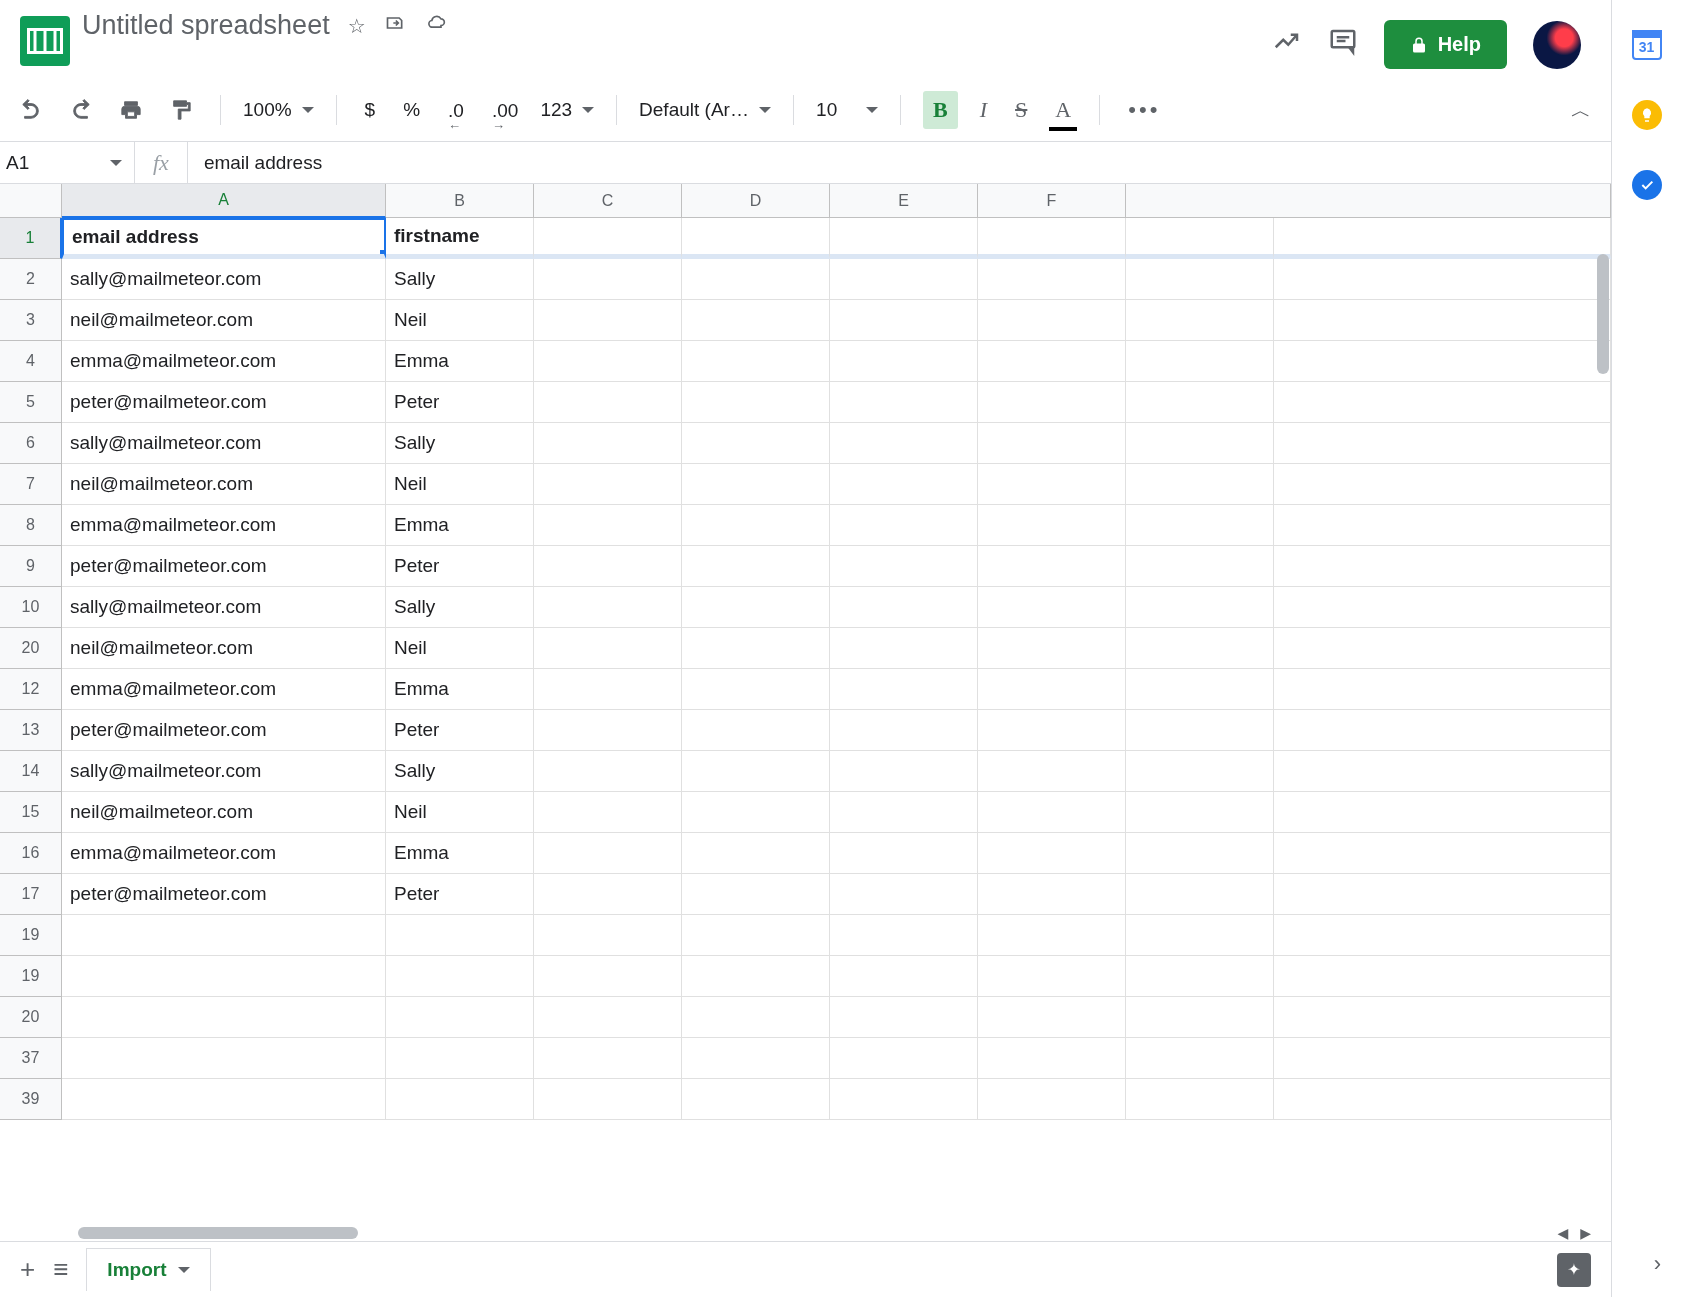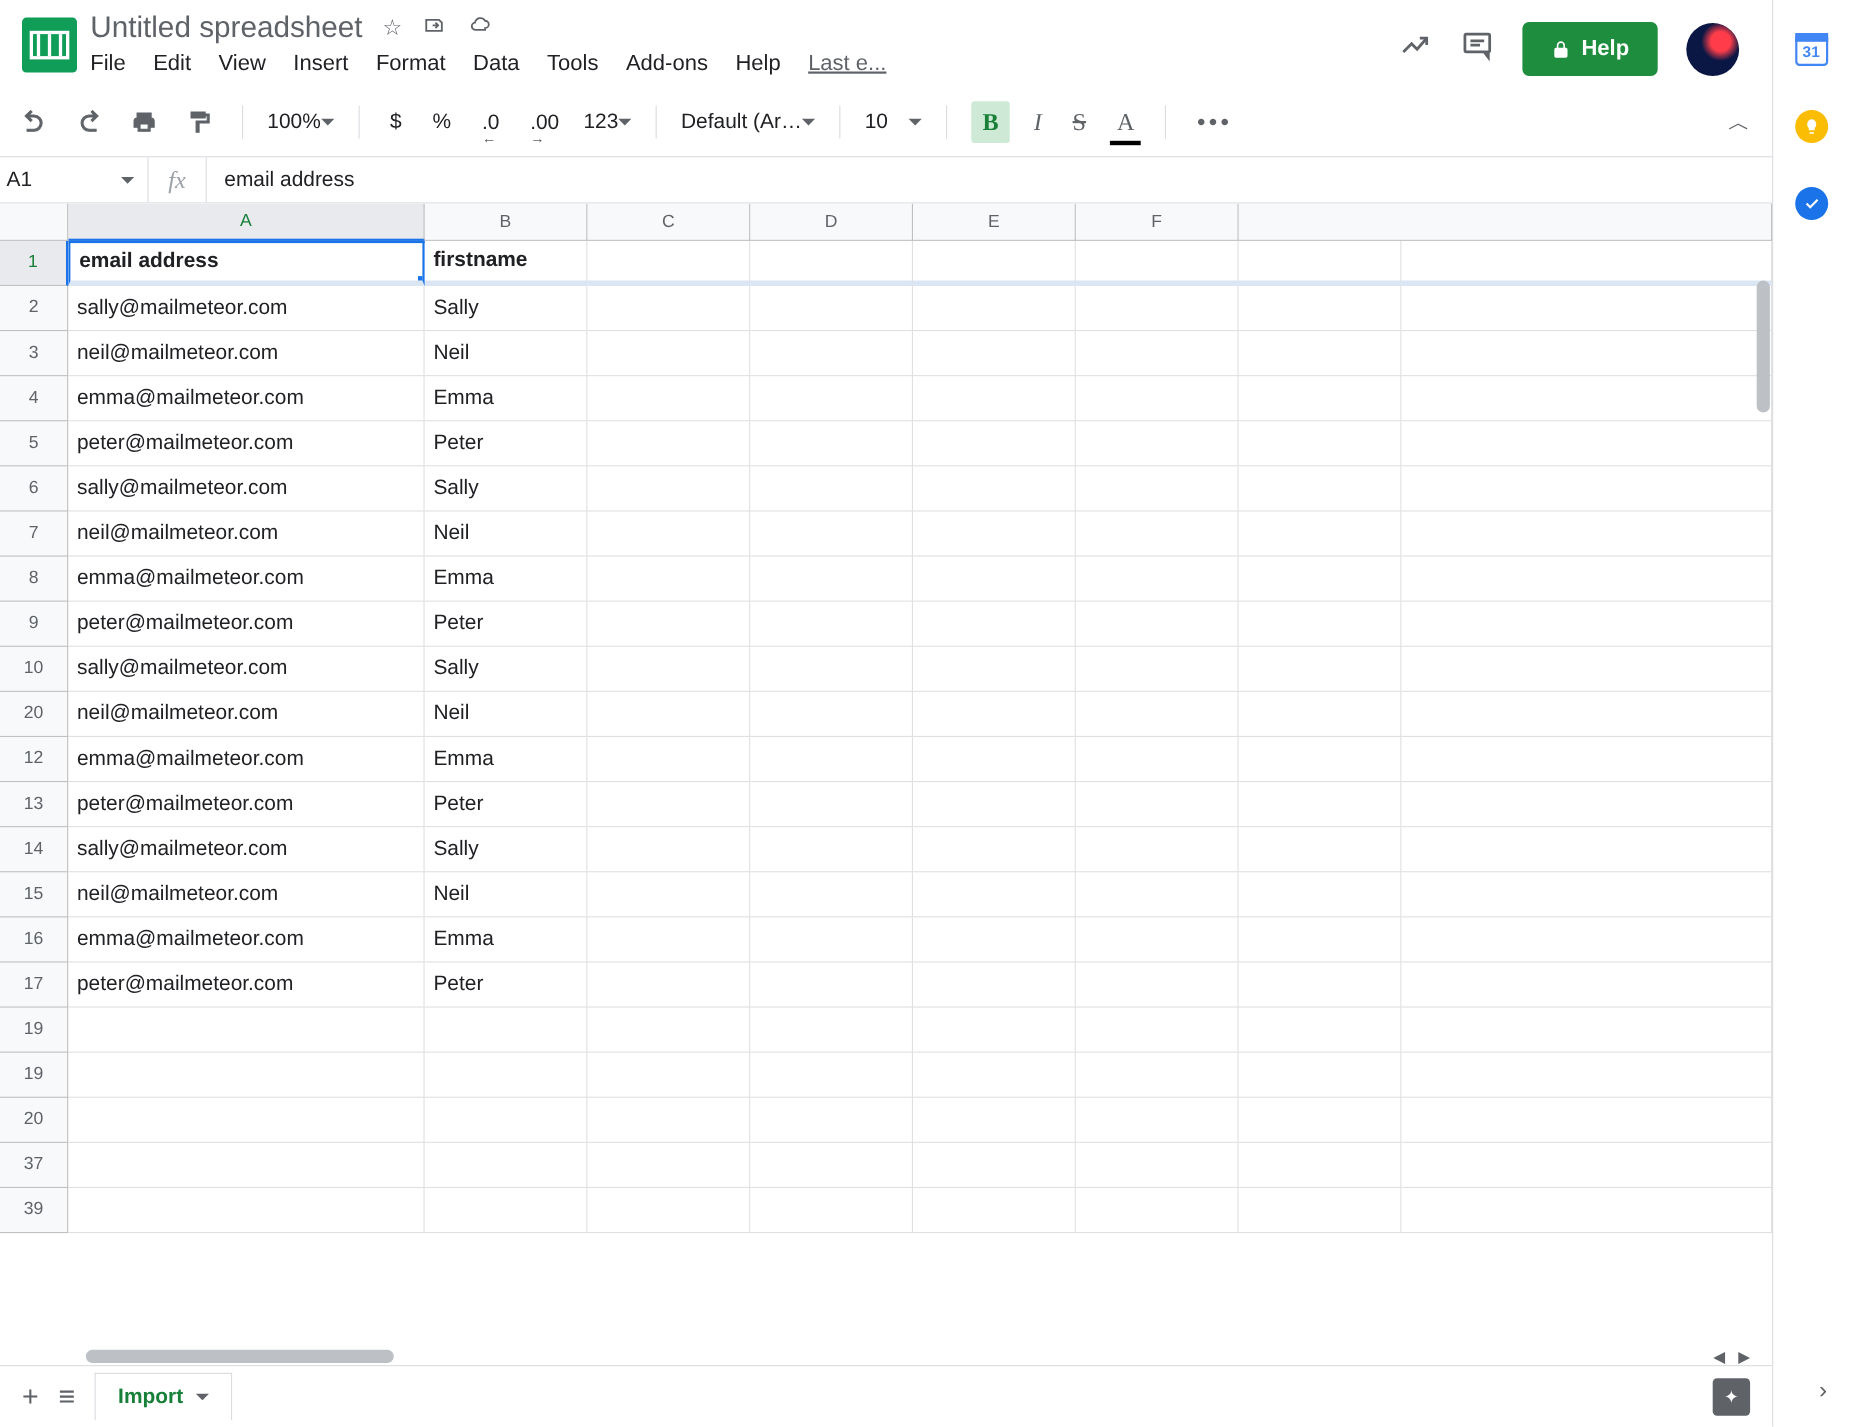--- a/index.html
+++ b/index.html
@@ -28,21 +28,21 @@
 .header-icon { color: #5f6368; font-size: 26px; cursor: pointer; }
 .share-btn { background: #1e8e3e; color: #fff; font-weight: 600; font-size: 20px; padding: 13px 26px; border-radius: 6px; display: flex; align-items: center; gap: 10px; cursor: pointer; }
 .avatar { width: 48px; height: 48px; border-radius: 50%; background: radial-gradient(circle at 65% 35%, #ff3d4a 0 20%, #0a1744 40% 100%); cursor: pointer; }
 
 
 .toolbar { display: flex; align-items: center; padding: 12px 14px; border-bottom: 1px solid #dadce0; gap: 16px; margin-top: 10px; }
 .tb-sep { width: 1px; height: 30px; background: #dadce0; margin: 0 6px; }
 .tb-btn { color: #5f6368; font-size: 20px; cursor: pointer; padding: 4px 6px; display: flex; align-items: center; justify-content: center; }
 .tb-btn svg { width: 22px; height: 22px; fill: #5f6368; stroke: #5f6368; }
 .tb-text { font-size: 19px; color: #202124; }
-.tb-dropdown { display: flex; align-items: center; cursor: pointer; justify-content: center; }
+.tb-dropdown { display: flex; align-items: center; gap: 10px; cursor: pointer; justify-content: center; }
 .caret { width: 0; height: 0; border-left: 6px solid transparent; border-right: 6px solid transparent; border-top: 6px solid #5f6368; }
 .bold-active { background: #ceead6; color: #188038; font-weight: bold; padding: 6px 10px; border-radius: 3px; font-size: 21px; }
 .tb-bold { font-weight: bold; font-family: "Times New Roman", serif; font-size: 22px; }
 .tb-italic { font-style: italic; font-family: "Times New Roman", serif; font-size: 22px; }
 .tb-strike { text-decoration: line-through; font-size: 22px; font-family: "Times New Roman", serif; }
 .text-color { position: relative; font-family: "Times New Roman", serif; font-size: 22px; }
 .text-color::after { content:""; position:absolute; bottom:-4px; left:0; right:0; height:4px; background:#000; }
 .more-dots { letter-spacing: 3px; font-size: 22px; }
 .collapse-btn { margin-left: auto; font-size: 20px; }
 
@@ -101,32 +101,20 @@
     <div class="title-row">
       <div class="doc-title">Untitled spreadsheet</div>
       <span class="title-icon">☆</span>
       <span class="title-icon"><svg width="22" height="20" viewBox="0 0 24 24" fill="none" stroke="#5f6368" stroke-width="2">
                 <path d="M3 6h14l3 3v9H3z"></path>
                 <path d="M10 12h6M13 9l3 3-3 3"></path>
               </svg></span>
       <span class="title-icon"><svg width="24" height="20" viewBox="0 0 24 24" fill="none" stroke="#5f6368" stroke-width="2">
                 <path d="M18 15a4 4 0 000-8 6 6 0 00-11 2 4 4 0 001 8h10z"></path>
               </svg></span>
-    </div>
-    <div class="menu-bar">
-      <span class="menu-item">File</span>
-      <span class="menu-item">Edit</span>
-      <span class="menu-item">View</span>
-      <span class="menu-item">Insert</span>
-      <span class="menu-item">Format</span>
-      <span class="menu-item">Data</span>
-      <span class="menu-item">Tools</span>
-      <span class="menu-item">Add-ons</span>
-      <span class="menu-item">Help</span>
-      <span class="menu-item last-edit">Last e...</span>
     </div>
   </div>
   <div class="header-right">
     <span class="header-icon"><svg width="30" height="30" viewBox="0 0 24 24" fill="none" stroke="#5f6368" stroke-width="2">
               <path d="M3 17l6-6 4 4 7-8"></path>
               <path d="M15 7h5v5"></path>
             </svg></span>
     <span class="header-icon"><svg width="30" height="30" viewBox="0 0 24 24" fill="none" stroke="#5f6368" stroke-width="2">
               <rect x="3" y="4" width="18" height="13" rx="1"></rect>
               <path d="M7 9h10M7 12h7"></path>

